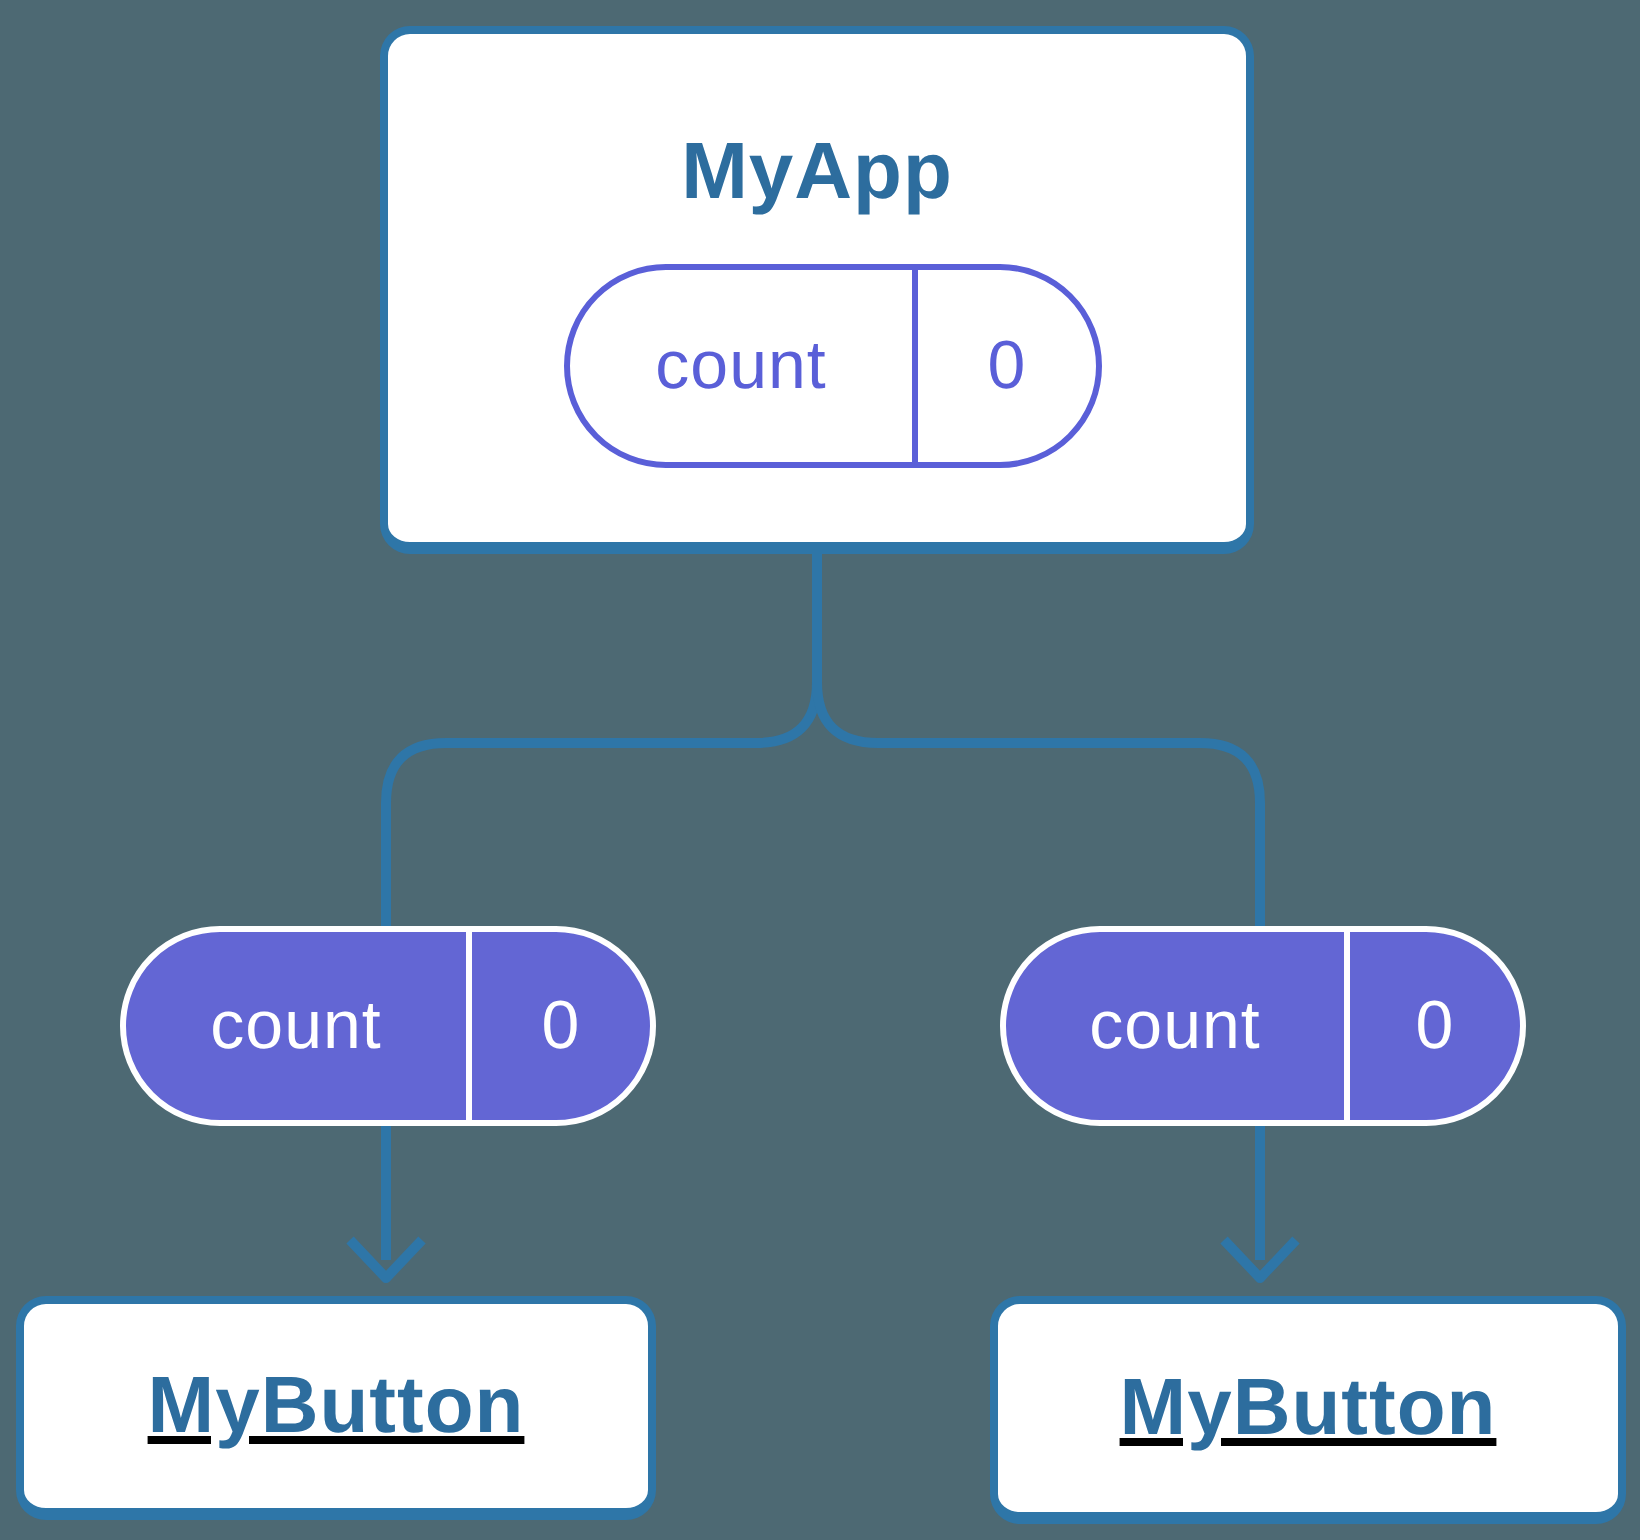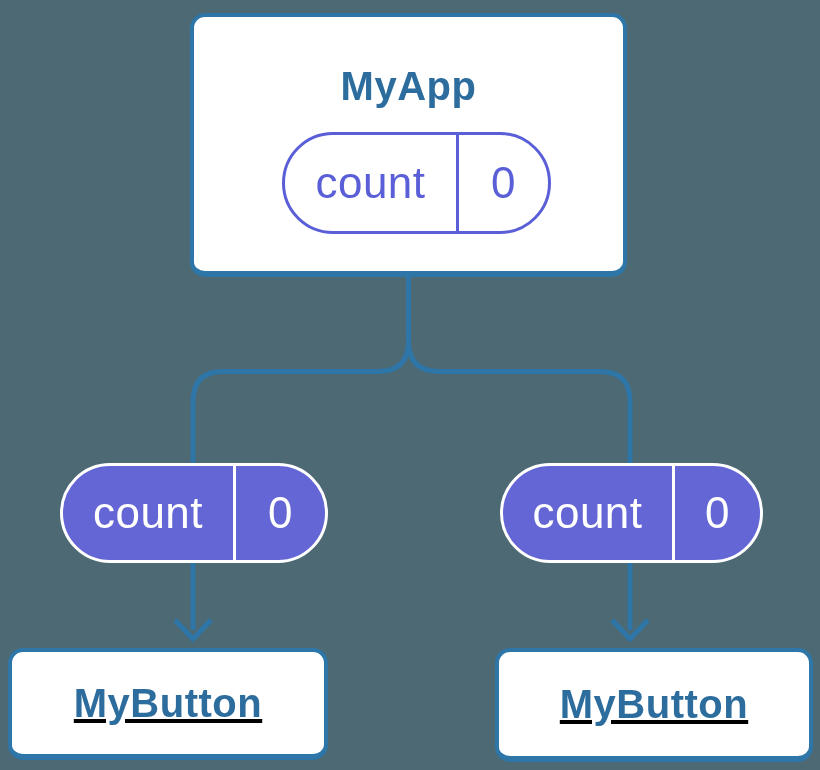--- a/index.html
+++ b/index.html
@@ -42,21 +42,21 @@
   }
   .card-root .card-title{position:absolute;left:0;top:44px;width:100%;}
 
   
   .pill{
     position:absolute;
     display:flex;
     box-sizing:border-box;
     border-radius:60px;
     overflow:hidden;
-    font-size:44px;
+    font-size:34px;
     letter-spacing:0.5px;
   }
   .pill-seg{display:flex;align-items:center;justify-content:center;}
   .pill-seg-value{flex:1;}
 
   .pill-state{ 
     left:88px;top:115px;width:269px;height:102px;
     background:var(--card-bg);
     border:3px solid var(--pill-outline);
     color:var(--pill-outline);

